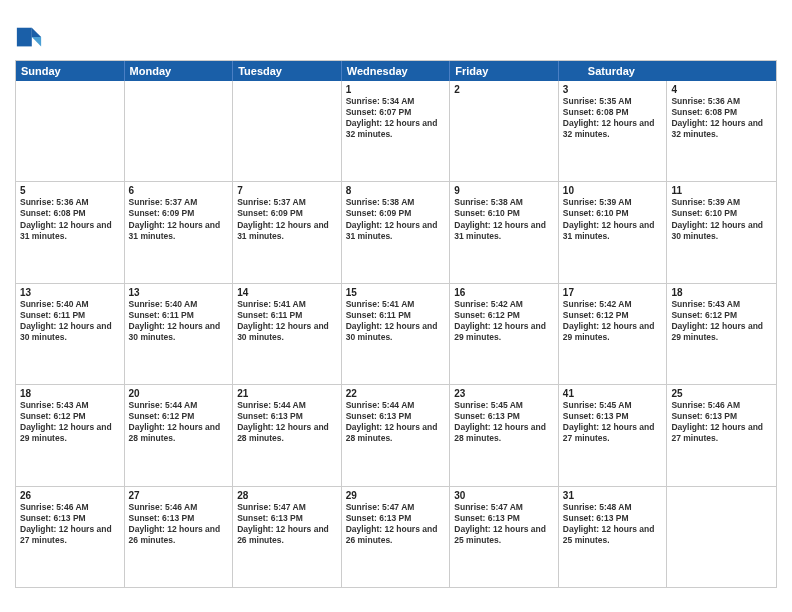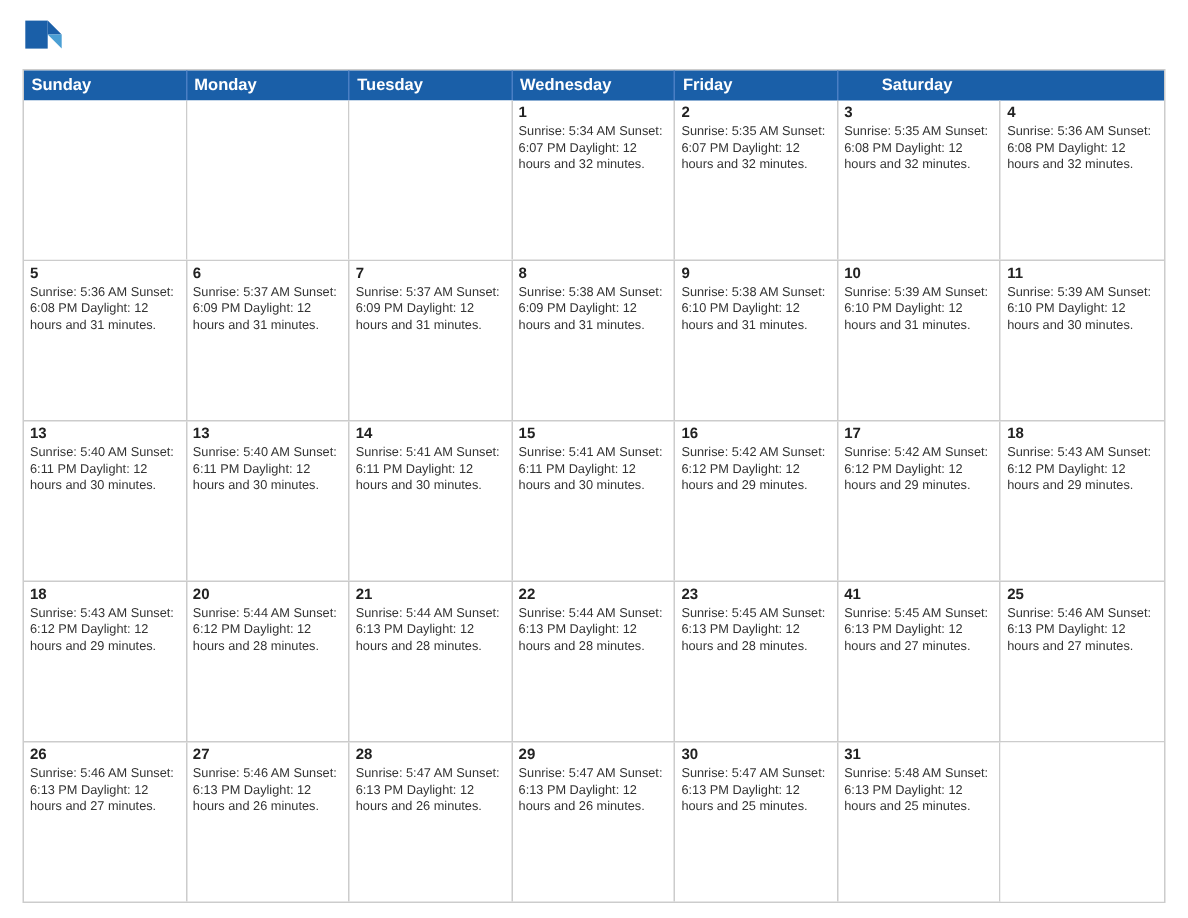--- a/index.html
+++ b/index.html
@@ -6,21 +6,21 @@
     body {
       font-family: Arial, sans-serif;
       background: #fff;
       width: 792px;
       height: 612px;
       overflow: hidden;
     }
     .page {
       width: 792px;
       height: 612px;
-      padding: 10px 15px;
+      padding: 24px 15px;
       display: flex;
       flex-direction: column;
     }
     .header {
       display: flex;
       justify-content: space-between;
       align-items: flex-start;
       margin-bottom: 8px;
     }
     .logo {
@@ -105,20 +105,21 @@
     .day-num {
       font-size: 10px;
       font-weight: bold;
       color: #222;
       margin-bottom: 1px;
     }
     .day-info {
       font-size: 8.5px;
       line-height: 1.3;
       color: #333;
+      font-weight: bold;
     }
   </style>
 </head>
 <body>
 
 <div class="page">
   <div class="header">
     <div class="logo">
       <svg class="logo-icon" viewBox="0 0 30 30">
         <polygon points="18,4 28,14 18,14" fill="#1a5fa8"></polygon>
@@ -152,24 +153,20 @@
           <div class="day-cell empty"></div>
           <div class="day-cell">
             <div class="day-num">1</div>
             <div class="day-info">Sunrise: 5:34 AM
 Sunset: 6:07 PM
 Daylight: 12 hours
 and 32 minutes.</div>
           </div>
           <div class="day-cell">
             <div class="day-num">2</div>
-            <div class="day-info">Sunrise: 5:35 AM
-Sunset: 6:07 PM
-Daylight: 12 hours
-and 32 minutes.</div>
           </div>
           <div class="day-cell">
             <div class="day-num">3</div>
             <div class="day-info">Sunrise: 5:35 AM
 Sunset: 6:08 PM
 Daylight: 12 hours
 and 32 minutes.</div>
           </div>
           <div class="day-cell">
             <div class="day-num">4</div>

